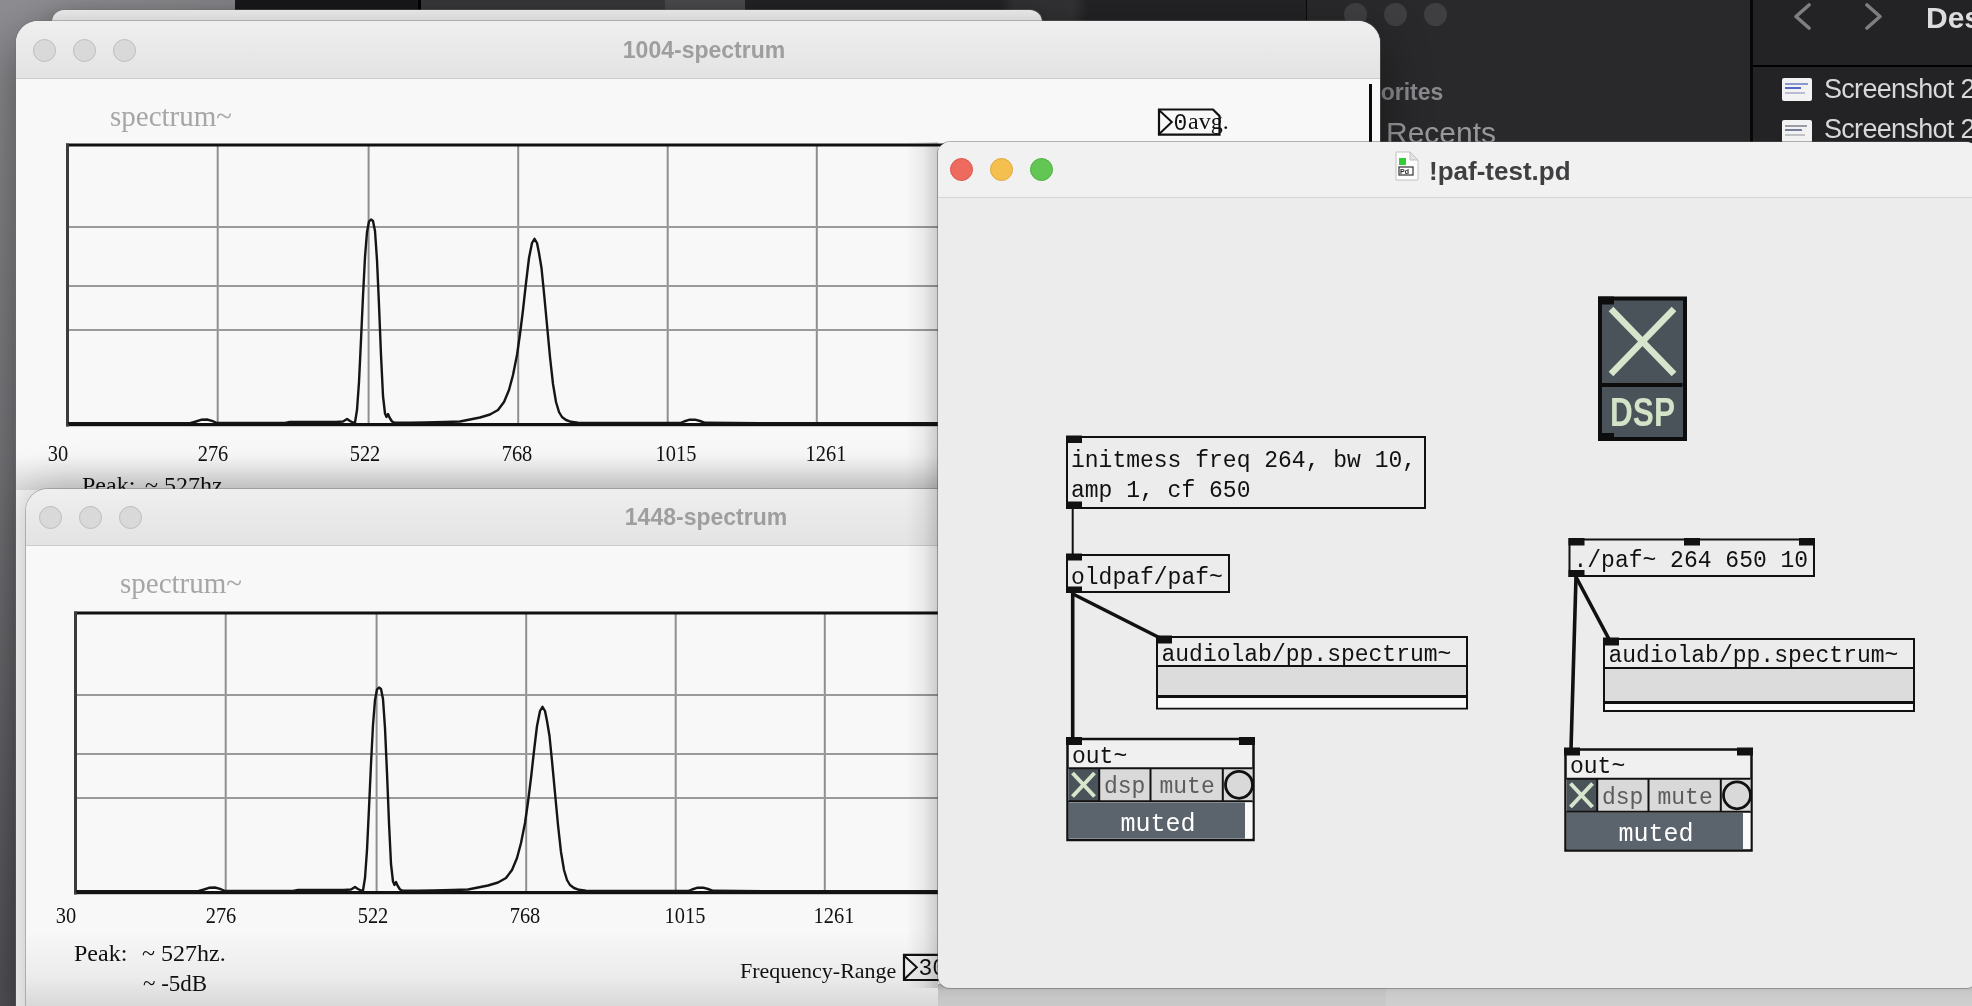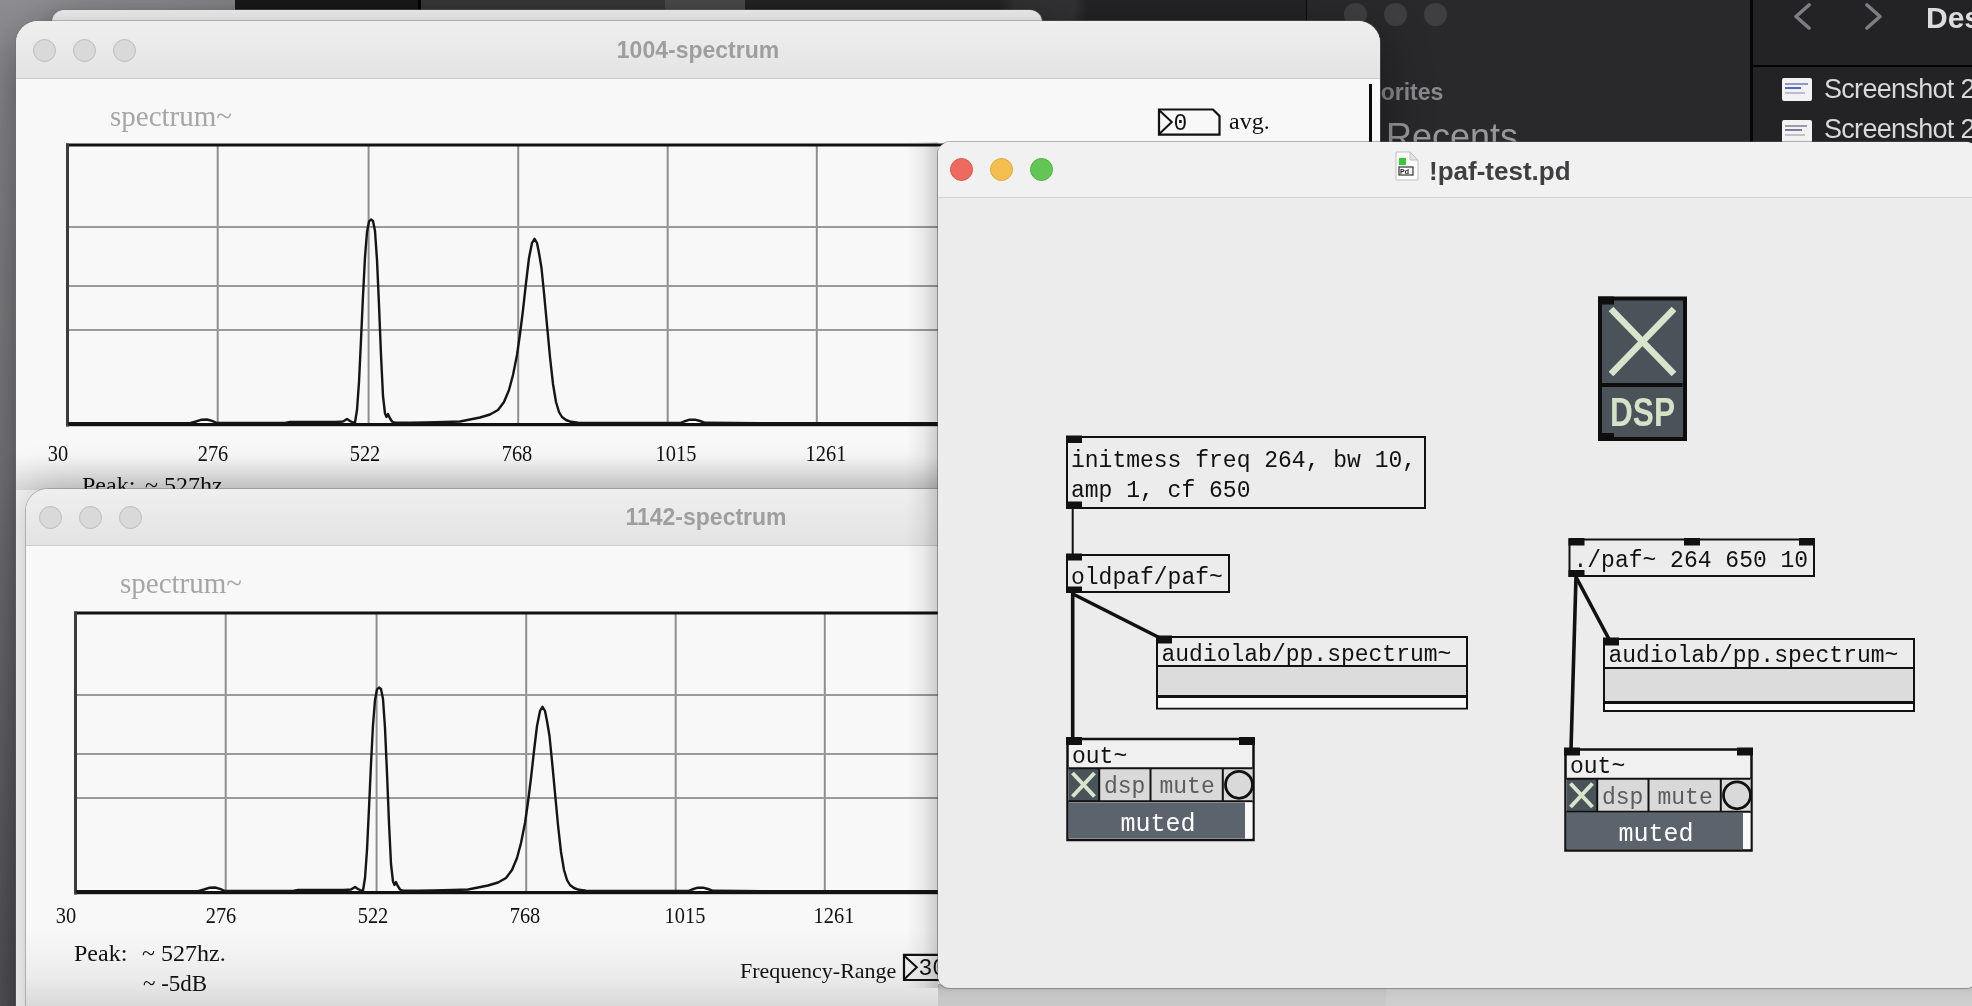--- a/index.html
+++ b/index.html
@@ -18,21 +18,21 @@
 <div class="abs" style="left:421px;top:0;width:244px;height:24px;background:#39393b;"></div>
 <div class="abs" style="left:665px;top:0;width:80px;height:24px;background:#4b4b4d;"></div>
 <div class="abs" style="left:745px;top:0;width:562px;height:24px;background:#232325;"></div>
 <div class="abs" style="left:1000px;top:0;width:90px;height:24px;background:radial-gradient(circle at 44px 4px,#323234 0 30px,rgba(50,50,52,0) 44px);"></div>
 
 <div class="abs" style="left:1307px;top:0;width:665px;height:990px;background:#29292b;box-shadow:-1px 0 0 #0a0a0a;">
   <div class="light" style="left:37px;top:3px;background:#3f3f42;"></div>
   <div class="light" style="left:77px;top:3px;background:#3f3f42;"></div>
   <div class="light" style="left:117px;top:3px;background:#3f3f42;"></div>
   <div class="abs" style="left:34px;top:79px;font-weight:bold;font-size:23px;color:#8a8a8e;">Favorites</div>
-  <div class="abs" style="left:79px;top:116px;font-size:36px;color:#98989b;">Recents</div>
+  <div class="abs" style="left:79px;top:116px;font-size:30px;color:#98989b;">Recents</div>
 
   <div class="abs" style="left:446px;top:0;width:219px;height:990px;background:#232326;"></div>
   <div class="abs" style="left:443px;top:0;width:3px;height:990px;background:#070708;"></div>
   <div class="abs" style="left:446px;top:65px;width:219px;height:2px;background:#000;"></div>
 
   <svg class="abs" style="left:484px;top:3px;" width="120" height="27" viewBox="0 0 120 27">
     <path d="M18,2 L5,13.5 L18,25" fill="none" stroke="#7e7e82" stroke-width="3.6" stroke-linecap="round" stroke-linejoin="round"></path>
     <path d="M76,2 L89,13.5 L76,25" fill="none" stroke="#7e7e82" stroke-width="3.6" stroke-linecap="round" stroke-linejoin="round"></path>
   </svg>
   <div class="abs" style="left:619px;top:1px;width:50px;overflow:hidden;font-weight:bold;font-size:30px;color:#dcdcdd;white-space:nowrap;">Desk</div>
@@ -52,21 +52,21 @@
 </div>
 
 <div class="abs" style="left:52px;top:10px;width:990px;height:70px;border-radius:12px;background:linear-gradient(#f1f1f1,#e2e2e2);box-shadow:0 0 0 1px rgba(120,120,120,0.35), 0 10px 30px rgba(0,0,0,0.4);"></div>
 
 <div class="abs" style="left:16px;top:21px;width:1364px;height:985px;border-radius:22px 22px 0 0;background:#f8f8f8;box-shadow:0 0 0 1px rgba(110,110,110,0.4), 0 18px 50px rgba(0,0,0,0.45);">
 
   <div class="abs" style="left:0;top:0;width:100%;height:58px;border-radius:22px 22px 0 0;background:linear-gradient(#efefef,#e3e3e3);border-bottom:1px solid #cbcbcb;box-sizing:border-box;"></div>
   <div class="light" style="left:16.5px;background:#d9d9d9;border:1px solid #bdbdbd;box-sizing:border-box;"></div>
   <div class="light" style="left:56.5px;background:#d9d9d9;border:1px solid #bdbdbd;box-sizing:border-box;"></div>
   <div class="light" style="left:96.5px;background:#d9d9d9;border:1px solid #bdbdbd;box-sizing:border-box;"></div>
-  <div class="abs" style="left:0;top:16px;width:100%;text-align:center;font-weight:bold;font-size:23px;color:#9e9e9e;">1004-spectrum</div>
+  <div class="abs" style="left:0;top:16px;width:100%;text-align:center;font-weight:bold;font-size:23px;color:#9e9e9e;padding-left:6px;">1004-spectrum</div>
 
   <div class="abs" style="left:0;top:59px;width:100%;height:926px;background:#f8f8f8;overflow:hidden;">
     <div class="abs serif" style="left:94px;top:20px;font-size:29px;color:#a6a6a6;">spectrum~</div>
 
     <svg class="abs" style="left:0;top:0;" width="1364" height="460" viewBox="16 80 1364 460">
       <g id="specg">
 
         <g stroke="#8f8f8f" stroke-width="2">
           <line x1="217.7" y1="145" x2="217.7" y2="423"></line>
           <line x1="368.6" y1="145" x2="368.6" y2="423"></line>
@@ -90,21 +90,21 @@
 
         <path fill="none" stroke="#151515" stroke-width="2.4" stroke-linejoin="round" d="M68,423.2 L190,423.2 L196,421.5 L201,419.8 L207,419.5 L212,420.8 L217,423 L285,423 L290,422 L336,422 L343,421.5 L347,419 L350,421 L353,422.5 L355,422.5 L357,410 L359,382 L361,340 L363,296 L365,257 L367,232 L369,221.5 L371,219.5 L373,221 L375,231 L377,260 L379,305 L381,355 L383,396 L385,413.5 L386.5,417 L388,414 L389.5,417.5 L392,421.5 L395,422.8 L410,422.8 L425,422.5 L445,422 L460,421.5 L470,419.5 L480,417.5 L490,414.5 L498,410 L504,402 L509,390 L513,375 L517,355 L520,334 L523,310 L526,283 L529,258 L532,243 L534.5,238.8 L537,243 L539,253 L541.5,268 L544,293 L547,325 L550,357 L553,384 L556,402 L559,412 L562,417 L566,420 L571,421.8 L578,422.7 L590,423 L680,423 L684,421.5 L689,419.8 L695,419.6 L700,421 L705,422.8 L760,423.2 L1358,423.2"></path>
       </g>
     </svg>
 
     <svg class="abs" style="left:1140px;top:27px;" width="68" height="31" viewBox="1156 107 68 31">
       <polygon points="1159,109.5 1213,109.5 1219.5,116 1219.5,134.7 1159,134.7" fill="#f8f8f8" stroke="#111" stroke-width="2.2"></polygon>
       <path d="M1159.5,110.5 L1171.8,122 L1159.5,133.7" fill="none" stroke="#111" stroke-width="2"></path>
       <text x="1173.5" y="129.5" font-family="Liberation Mono,monospace" font-size="23px" fill="#111">0</text>
     </svg>
-    <div class="abs serif" style="left:1213px;top:28px;font-size:24px;color:#111;">avg.</div>
+    <div class="abs serif" style="left:1172px;top:28px;font-size:24px;color:#111;">avg.</div>
 
     <div class="abs serif" style="left:2px;top:360px;width:80px;text-align:center;font-size:24px;color:#111;transform:scaleX(0.85);">30</div>
     <div class="abs serif" style="left:157px;top:360px;width:80px;text-align:center;font-size:24px;color:#111;transform:scaleX(0.85);">276</div>
     <div class="abs serif" style="left:309px;top:360px;width:80px;text-align:center;font-size:24px;color:#111;transform:scaleX(0.85);">522</div>
     <div class="abs serif" style="left:461px;top:360px;width:80px;text-align:center;font-size:24px;color:#111;transform:scaleX(0.85);">768</div>
     <div class="abs serif" style="left:620px;top:360px;width:80px;text-align:center;font-size:24px;color:#111;transform:scaleX(0.85);">1015</div>
     <div class="abs serif" style="left:770px;top:360px;width:80px;text-align:center;font-size:24px;color:#111;transform:scaleX(0.85);">1261</div>
 
     <div class="abs serif" style="left:66px;top:392px;font-size:24px;color:#111;">Peak:</div>
     <div class="abs serif" style="left:129px;top:392px;font-size:24px;color:#111;">~ 527hz</div>
@@ -112,21 +112,21 @@
 
     <div class="abs" style="left:1353px;top:4px;width:3px;height:922px;background:#0a0a0a;"></div>
   </div>
 </div>
 
 <div class="abs" style="left:26px;top:489px;width:1360px;height:560px;border-radius:22px 22px 0 0;background:#f8f8f8;box-shadow:0 0 0 1px rgba(110,110,110,0.4), 0 -4px 40px rgba(0,0,0,0.25);">
   <div class="abs" style="left:0;top:0;width:100%;height:57px;border-radius:22px 22px 0 0;background:linear-gradient(#efefef,#e3e3e3);border-bottom:1px solid #cbcbcb;box-sizing:border-box;"></div>
   <div class="light" style="left:13px;top:16.5px;background:#d9d9d9;border:1px solid #bdbdbd;box-sizing:border-box;"></div>
   <div class="light" style="left:53px;top:16.5px;background:#d9d9d9;border:1px solid #bdbdbd;box-sizing:border-box;"></div>
   <div class="light" style="left:93px;top:16.5px;background:#d9d9d9;border:1px solid #bdbdbd;box-sizing:border-box;"></div>
-  <div class="abs" style="left:0;top:15px;width:100%;text-align:center;font-weight:bold;font-size:23px;color:#9e9e9e;">1142-spectrum</div>
+  <div class="abs" style="left:0;top:15px;width:100%;text-align:center;font-weight:bold;font-size:23px;color:#9e9e9e;">1448-spectrum</div>
   <div class="abs" style="left:0;top:58px;width:100%;height:502px;background:#f8f8f8;overflow:hidden;">
     <div class="abs serif" style="left:94px;top:20px;font-size:29px;color:#a6a6a6;">spectrum~</div>
     <svg class="abs" style="left:0;top:0;" width="1360" height="460" viewBox="26 547 1360 460">
       <use href="#specg" transform="translate(8,468)"></use>
     </svg>
 
     <div class="abs serif" style="left:0px;top:355px;width:80px;text-align:center;font-size:24px;color:#111;transform:scaleX(0.85);">30</div>
     <div class="abs serif" style="left:155px;top:355px;width:80px;text-align:center;font-size:24px;color:#111;transform:scaleX(0.85);">276</div>
     <div class="abs serif" style="left:307px;top:355px;width:80px;text-align:center;font-size:24px;color:#111;transform:scaleX(0.85);">522</div>
     <div class="abs serif" style="left:459px;top:355px;width:80px;text-align:center;font-size:24px;color:#111;transform:scaleX(0.85);">768</div>

